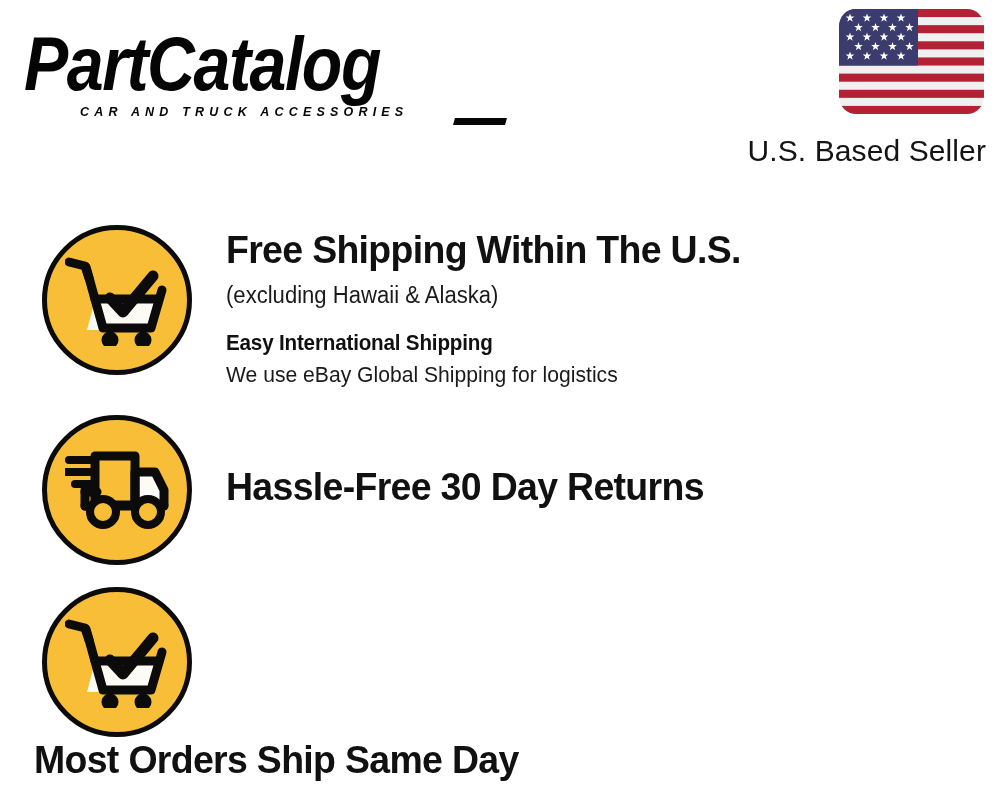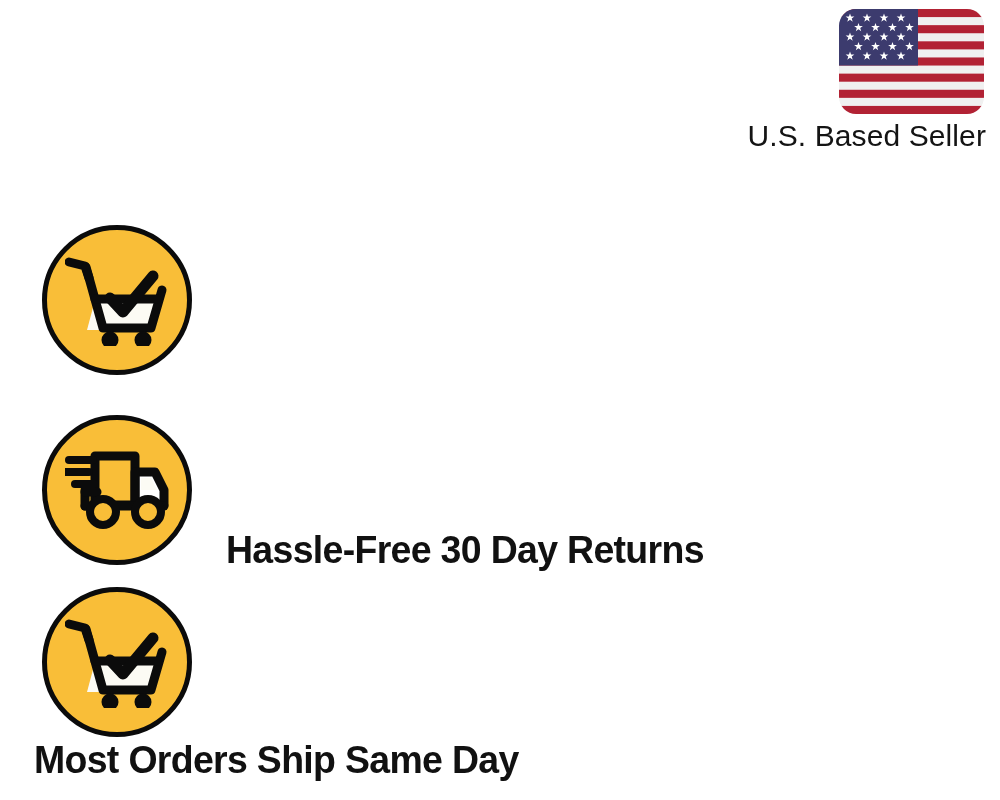--- a/index.html
+++ b/index.html
@@ -76,21 +76,21 @@
     left: 839px;
     top: 9px;
     width: 145px;
     height: 105px;
   }
   .flag-svg { display: block; width: 145px; height: 105px; }
 
   .seller-label {
     position: absolute;
     right: 14px;
-    top: 119px;
+    top: 134px;
     font-family: "Liberation Sans", "DejaVu Sans", sans-serif;
     font-size: 30px;
     font-weight: 400;
     line-height: 34px;
     letter-spacing: 0.1px;
     color: #141414;
     white-space: nowrap;
     text-align: right;
   }
 
@@ -131,21 +131,21 @@
   .icon-badge svg { display: block; }
 
   .feature-text {
     flex: 1 1 auto;
     margin-left: 34px;
     padding-top: 2px;
   }
   .row-2 .feature-text,
   .row-3 .feature-text {
     display: flex;
-    align-items: flex-end;
+    align-items: center;
     height: 172px;
     padding-top: 0;
   }
 
   .feature-title {
     font-family: "Liberation Sans", "DejaVu Sans", sans-serif;
     font-size: 39px;
     font-weight: bold;
     letter-spacing: -0.7px;
     line-height: 46px;
@@ -187,20 +187,25 @@
     white-space: nowrap;
     transform: scaleX(0.96);
     transform-origin: left center;
   }
 </style>
 </head>
 <body>
 
 <div class="header">
 
+  <div class="brand-logo">
+    <div class="brand-wordmark">PartCatalog</div>
+    <div class="brand-tagline">CAR AND TRUCK ACCESSORIES</div>
+    <div class="tagline-rule"></div>
+  </div>
 
   <div class="flag-badge">
     <svg class="flag-svg" viewBox="0 0 145 105">
       <defs>
         <clipPath id="flagClip">
           <rect x="0" y="0" width="145" height="105" rx="17" ry="17"></rect>
         </clipPath>
         <g id="starShape">
           <polygon points="0,-4.6 1.08,-1.42 4.38,-1.42 1.71,0.54 2.71,3.72 0,1.78 -2.71,3.72 -1.71,0.54 -4.38,-1.42 -1.08,-1.42" fill="#FFFFFF"></polygon>
         </g>
@@ -251,20 +256,26 @@
       <svg width="104" height="92" viewBox="0 0 104 92">
         <path d="M30 46 L22 76 L84 76 L92 46 Z" fill="#FCFBF4"></path>
         <path d="M4 8 L20 12 L24 24" fill="none" stroke="#0B0B0B" stroke-width="9" stroke-linecap="round" stroke-linejoin="round"></path>
         <path d="M21 13 L38 74 L86 74 L97 36" fill="none" stroke="#0B0B0B" stroke-width="9" stroke-linecap="round" stroke-linejoin="round"></path>
         <path d="M30 45 L92 45" fill="none" stroke="#0B0B0B" stroke-width="9" stroke-linecap="round"></path>
         <path d="M45 44 L58 58 L88 22" fill="none" stroke="#0B0B0B" stroke-width="11" stroke-linecap="round" stroke-linejoin="round"></path>
         <circle cx="45" cy="86" r="8.5" fill="#0B0B0B"></circle>
         <circle cx="78" cy="86" r="8.5" fill="#0B0B0B"></circle>
       </svg>
     </div>
+    <div class="feature-text">
+      <div class="feature-title">Free Shipping Within The U.S.</div>
+      <div class="feature-note">(excluding Hawaii &amp; Alaska)</div>
+      <div class="feature-subtitle">Easy International Shipping</div>
+      <div class="feature-detail">We use eBay Global Shipping for logistics</div>
+    </div>
   </div>
 
   <div class="feature-row row-2">
     <div class="icon-badge">
       <svg width="104" height="80" viewBox="0 0 104 80">
         <path d="M72 22 L92 22 L99 40 L99 55 L72 55 Z" fill="#FFFFFF"></path>
         <path d="M30 6 L70 6 L70 55 L30 55 Z" fill="none" stroke="#0B0B0B" stroke-width="9" stroke-linejoin="round"></path>
         <path d="M70 22 L90 22 L99 40 L99 55 L70 55 Z" fill="none" stroke="#0B0B0B" stroke-width="9" stroke-linejoin="round"></path>
         <path d="M76 28 L86 28 L92 40 L76 40 Z" fill="#FCFBF4"></path>
         <path d="M20 56 L99 56" stroke="#0B0B0B" stroke-width="9" stroke-linecap="round"></path>

